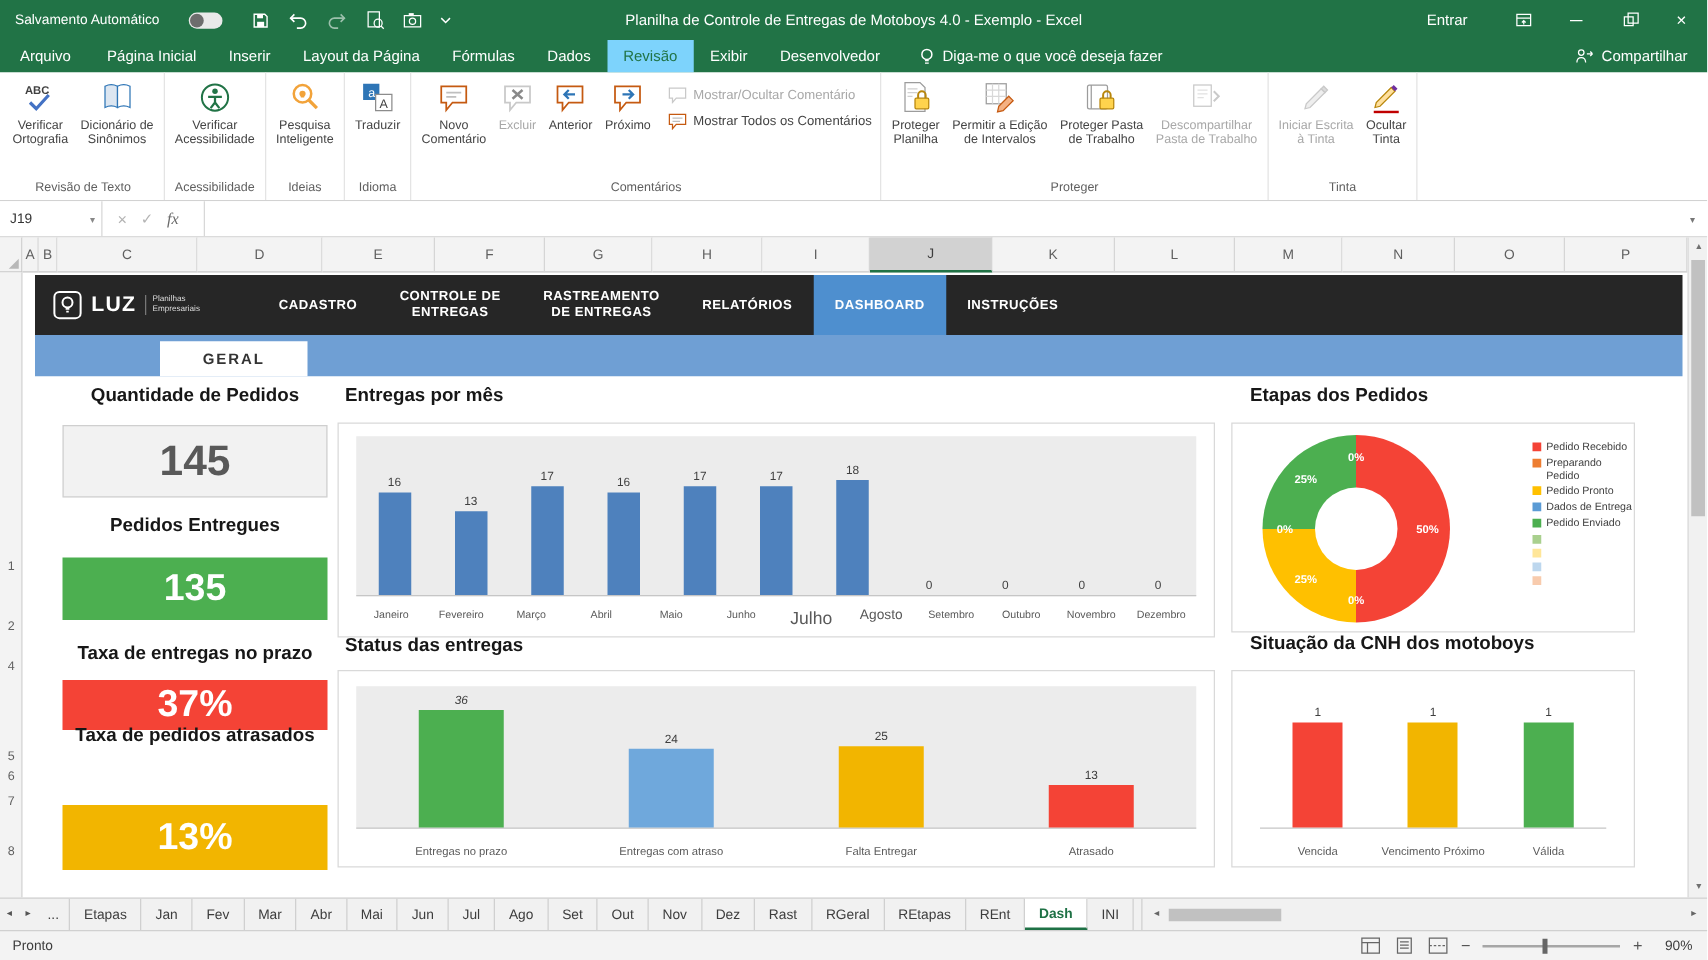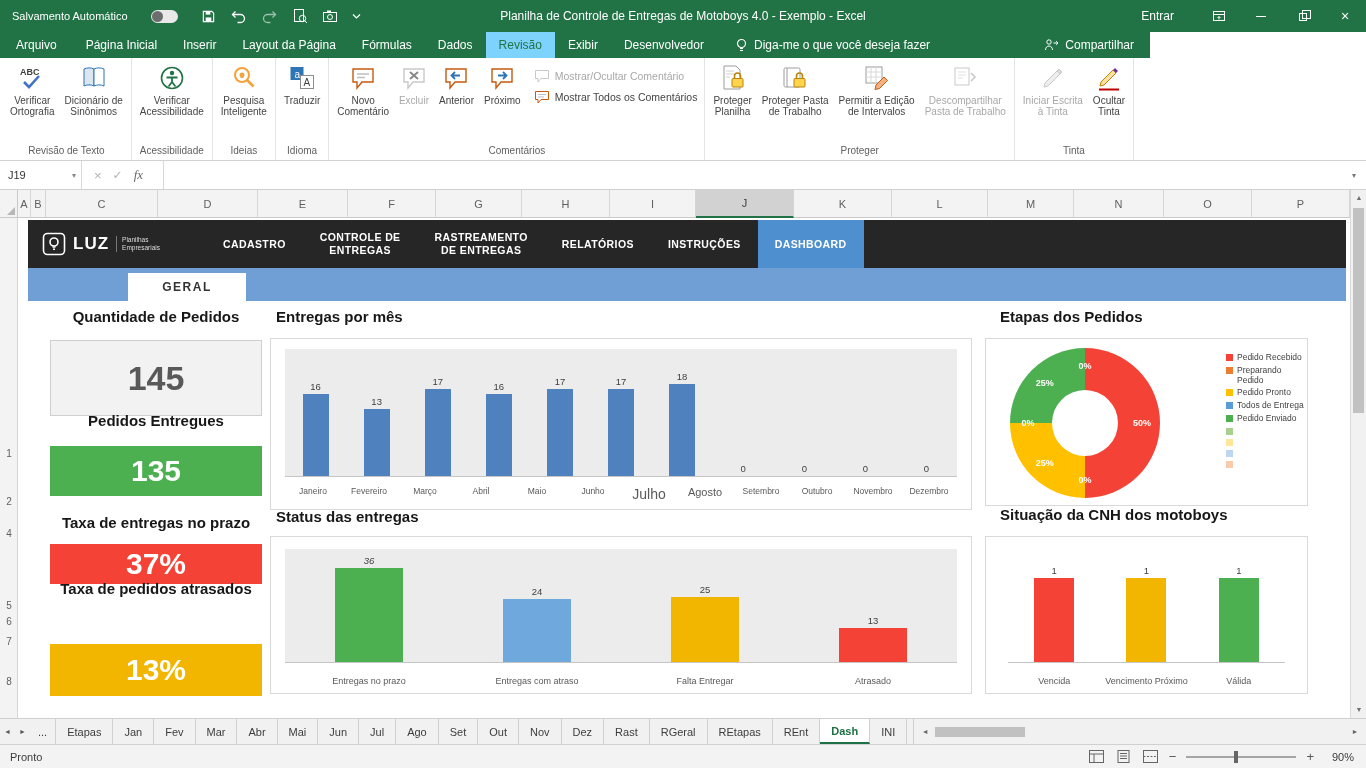--- a/index.html
+++ b/index.html
@@ -18,21 +18,21 @@
 .qat.dis{opacity:.55;}
 .tb-title{position:absolute;left:0;right:0;top:0;height:32px;line-height:32px;text-align:center;font-size:12px;color:#fff;}
 .tb-right{margin-left:auto;display:flex;align-items:center;height:100%;z-index:2;}
 .tb-signin{font-size:12px;padding:0 24px;white-space:nowrap;}
 .tb-win{width:42px;height:100%;display:flex;align-items:center;justify-content:center;font-size:14px;color:#fff;}
 .win-min{width:10px;height:1px;background:#fff;display:inline-block;}
 .win-restore{width:8px;height:8px;border:1px solid #fff;position:relative;margin-top:2px;display:inline-block;}
 .win-restore:before{content:"";position:absolute;left:2px;top:-4px;width:7px;height:7px;border:1px solid #fff;}
 
 
-#tabrow{position:absolute;left:0;top:32px;width:1150px;height:26px;background:#217346;display:flex;align-items:stretch;}
+#tabrow{position:absolute;left:0;top:32px;width:1366px;height:26px;background:#217346;display:flex;align-items:stretch;}
 #ribbon-tabs{display:flex;}
 .rtab{display:flex;align-items:center;padding:0 13px;font-size:12px;color:#fff;white-space:nowrap;}
 .rtab.file{padding:0 16px;}
 .rtab.active{background:#7dd3fc;color:#217346;}
 .tellme{display:flex;align-items:center;gap:6px;margin-left:18px;font-size:12px;color:#fff;white-space:nowrap;}
 .spacer{flex:1;}
 .share{display:flex;align-items:center;gap:6px;padding-right:16px;font-size:12px;color:#fff;white-space:nowrap;}
 
 
 #ribbon{position:absolute;left:0;top:58px;width:1366px;height:103px;background:#fff;border-bottom:1px solid #d2d2d2;display:flex;align-items:stretch;padding-left:2px;}
@@ -370,39 +370,39 @@
                 <rect x="12" y="13.5" width="11" height="8.5" rx="1" fill="#ffd34d" stroke="#b8860b"></rect>
                 <path d="M14.5 13.5V11a3 3 0 0 1 6 0v2.5" fill="none" stroke="#b8860b" stroke-width="1.6"></path>
               </svg>
             </div>
             <div class="rlabel">Proteger
 Planilha</div>
           </div>
           <div class="rbtn">
             <div class="ricon">
               <svg width="26" height="26" viewBox="0 0 26 26">
+                <rect x="2" y="2" width="16" height="16" fill="#fff" stroke="#9c9c9c"></rect>
+                <path d="M2 7h16M2 12h16M7 2v16M12 2v16" stroke="#d8d8d8"></path>
+                <path d="M12 20l8-8 3.5 3.5-8 8-4.5 1z" fill="#f4b183" stroke="#c55a11"></path>
+              </svg>
+            </div>
+            <div class="rlabel">Permitir a Edição
+de Intervalos</div>
+          </div>
+          <div class="rbtn">
+            <div class="ricon">
+              <svg width="26" height="26" viewBox="0 0 26 26">
                 <rect x="2" y="3" width="16" height="19" rx="1.5" fill="#fff" stroke="#9c9c9c"></rect>
                 <line x1="5" y1="3" x2="5" y2="22" stroke="#9c9c9c"></line>
                 <rect x="12" y="13.5" width="11" height="8.5" rx="1" fill="#ffd34d" stroke="#b8860b"></rect>
                 <path d="M14.5 13.5V11a3 3 0 0 1 6 0v2.5" fill="none" stroke="#b8860b" stroke-width="1.6"></path>
               </svg>
             </div>
             <div class="rlabel">Proteger Pasta
 de Trabalho</div>
-          </div>
-          <div class="rbtn">
-            <div class="ricon">
-              <svg width="26" height="26" viewBox="0 0 26 26">
-                <rect x="2" y="2" width="16" height="16" fill="#fff" stroke="#9c9c9c"></rect>
-                <path d="M2 7h16M2 12h16M7 2v16M12 2v16" stroke="#d8d8d8"></path>
-                <path d="M12 20l8-8 3.5 3.5-8 8-4.5 1z" fill="#f4b183" stroke="#c55a11"></path>
-              </svg>
-            </div>
-            <div class="rlabel">Permitir a Edição
-de Intervalos</div>
           </div>
           <div class="rbtn disabled">
             <div class="ricon">
               <svg width="26" height="26" viewBox="0 0 26 26">
                 <rect x="3" y="3" width="14" height="17" fill="#fff" stroke="#9c9c9c"></rect>
                 <path d="M6 7h8M6 10h8M6 13h5" stroke="#c8c8c8"></path>
                 <path d="M19 8l4 4-4 4" fill="none" stroke="#9c9c9c" stroke-width="1.6"></path>
               </svg>
             </div>
             <div class="rlabel">Descompartilhar
@@ -498,30 +498,30 @@
       <span class="brand-tag">Planilhas
 Empresariais</span>
     </div>
     <div id="nav-items">
         <div class="navitem">CADASTRO</div>
         <div class="navitem">CONTROLE DE
 ENTREGAS</div>
         <div class="navitem">RASTREAMENTO
 DE ENTREGAS</div>
         <div class="navitem">RELATÓRIOS</div>
+        <div class="navitem active">DASHBOARD</div>
         <div class="navitem">INSTRUÇÕES</div>
-        <div class="navitem active">DASHBOARD</div>
       </div>
   </div>
   <div id="blueband"></div>
   <div id="geraltab">GERAL</div>
 
   <div id="dash">
       <div class="kpi-title" style="top: 308px;">Quantidade de Pedidos</div>
-      <div class="kpi-box" style="top: 340px; height: 76px; background: rgb(242, 242, 242); color: rgb(89, 89, 89); border: 1px solid rgb(207, 207, 207);">
+      <div class="kpi-box" style="top: 340px; height: 58px; background: rgb(242, 242, 242); color: rgb(89, 89, 89); border: 1px solid rgb(207, 207, 207);">
         <div class="kpi-value" style="font-size: 34px;">145</div>
       </div>
       <div class="kpi-title" style="top: 412px;">Pedidos Entregues</div>
       <div class="kpi-box" style="top: 446px; height: 50px; background: rgb(76, 175, 80); color: rgb(255, 255, 255);">
         <div class="kpi-value" style="font-size: 30px;">135</div>
       </div>
       <div class="kpi-title" style="top: 514px;">Taxa de entregas no prazo</div>
       <div class="kpi-box" style="top: 544px; height: 40px; background: rgb(244, 67, 54); color: rgb(255, 255, 255);">
         <div class="kpi-value" style="font-size: 30px;">37%</div>
       </div>
@@ -611,21 +611,21 @@
           <div class="litem">
             <div class="lsq" style="background: rgb(237, 125, 49);"></div>
             <div class="ltext">Preparando Pedido</div>
           </div>
           <div class="litem">
             <div class="lsq" style="background: rgb(255, 192, 0);"></div>
             <div class="ltext">Pedido Pronto</div>
           </div>
           <div class="litem">
             <div class="lsq" style="background: rgb(91, 155, 213);"></div>
-            <div class="ltext">Todos de Entrega</div>
+            <div class="ltext">Dados de Entrega</div>
           </div>
           <div class="litem">
             <div class="lsq" style="background: rgb(76, 175, 80);"></div>
             <div class="ltext">Pedido Enviado</div>
           </div>
           <div class="litem">
             <div class="lsq" style="background: rgb(169, 208, 142);"></div>
           </div>
           <div class="litem">
             <div class="lsq" style="background: rgb(255, 230, 153);"></div>

